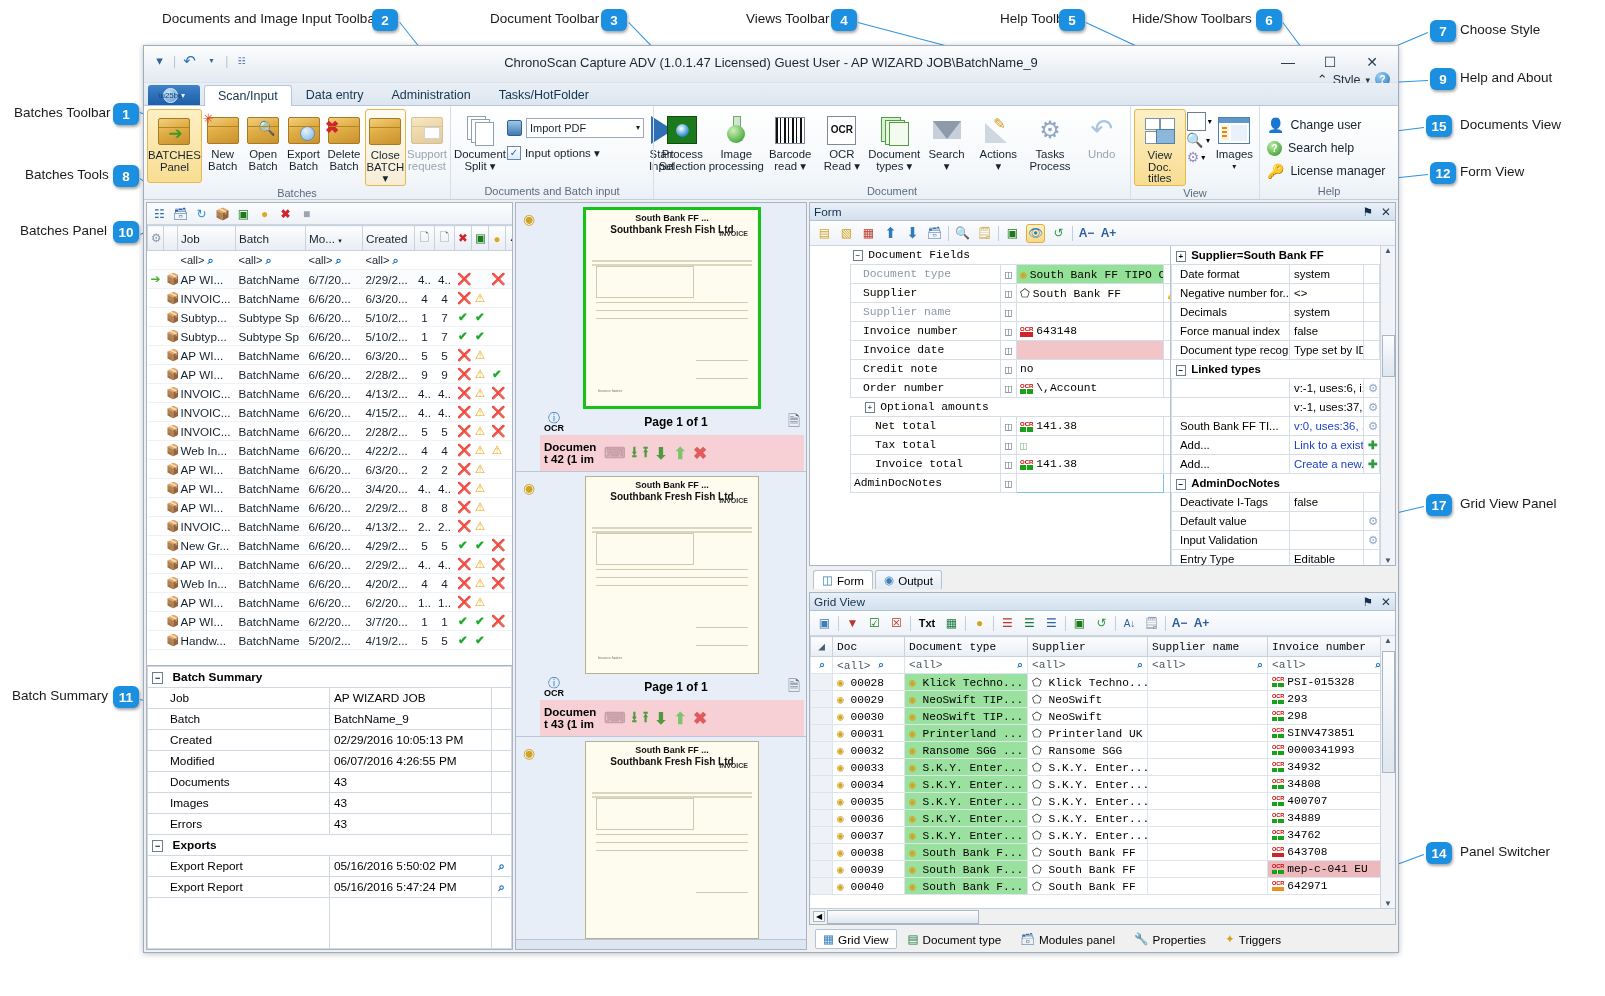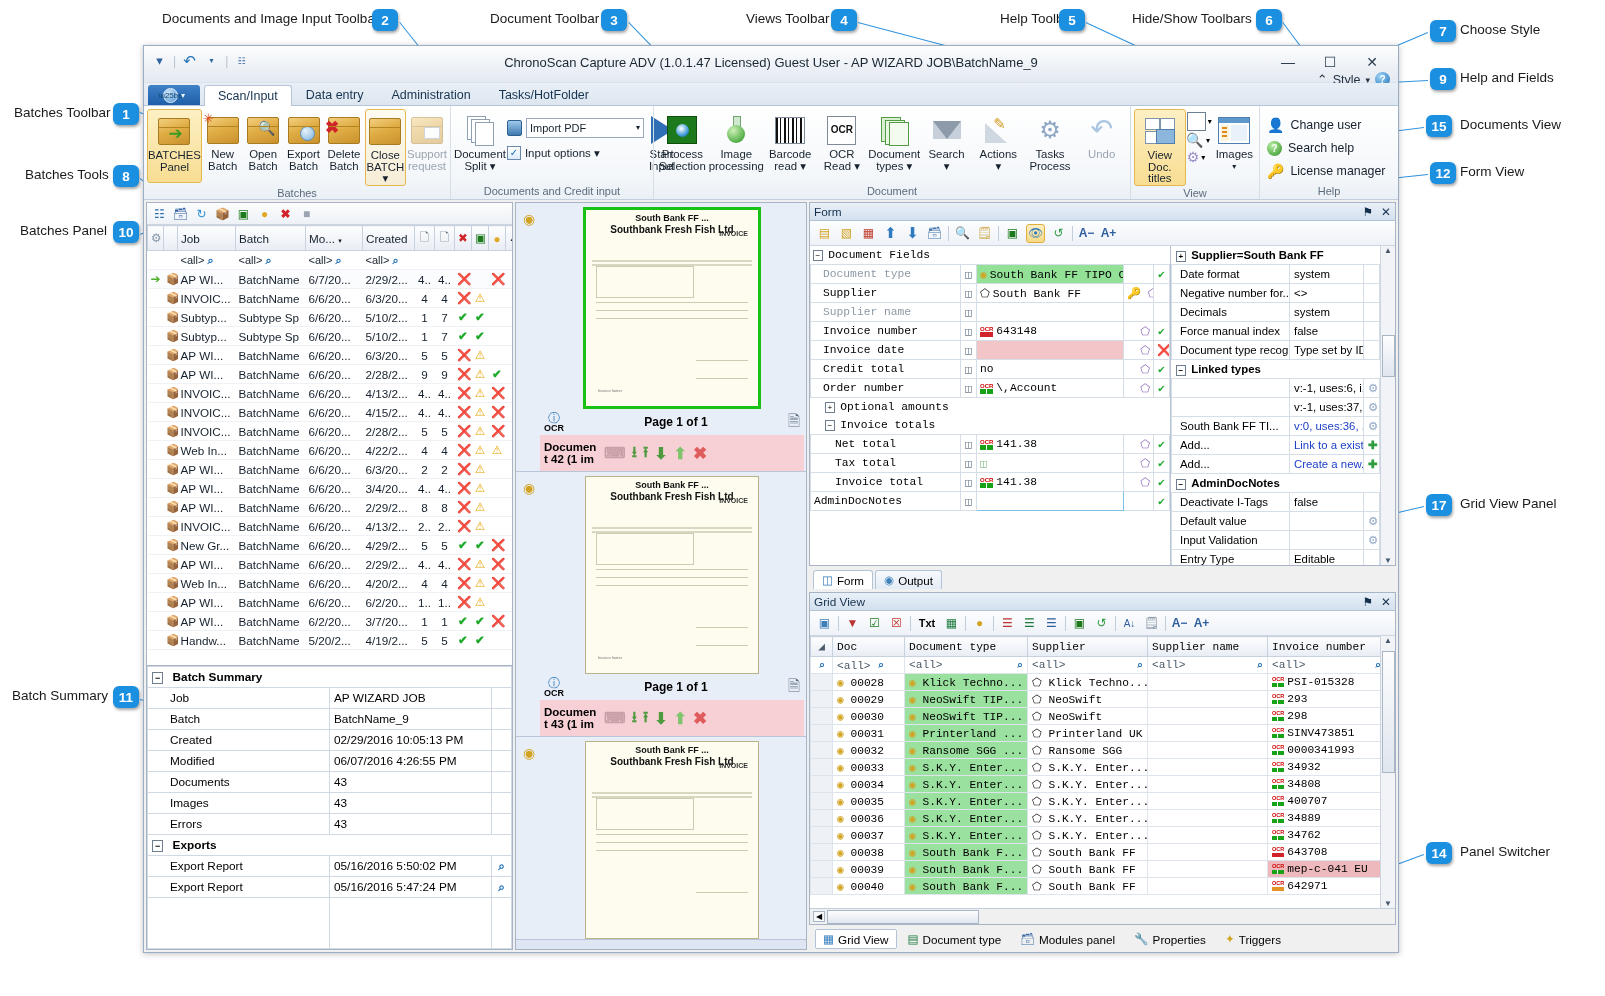--- a/index.html
+++ b/index.html
@@ -114,21 +114,21 @@
         display:flex;align-items:center;padding:0 4px;font-size:11.8px;color:#13304d;}
   .phdr .sp{flex:1;}
   .ptb{height:24px;background:linear-gradient(180deg,#fcfdfe,#eef2f8);border-bottom:1px solid #ccd6e2;
        display:flex;align-items:center;gap:5px;padding:0 6px;}
   .tbi{width:17px;height:17px;display:flex;align-items:center;justify-content:center;font-size:12px;}
   .tbi.hl{background:linear-gradient(180deg,#fdf0c4,#f7d985);border:1px solid #dfae3d;border-radius:3px;}
   .sep{width:1px;height:15px;background:#c3cedc;}
 
   .formarea{flex:1;display:flex;overflow:hidden;}
   .fieldtbl{width:360px;border-right:1px solid #b8c4d3;overflow:hidden;}
-  table.ff{border-collapse:collapse;width:100%;font-family:"Liberation Mono",monospace;font-size:11.3px;table-layout:fixed;}
+  table.ff{border-collapse:collapse;width:100%;font-family:"Liberation Mono",monospace;font-size:11.3px;table-layout:fixed;margin-left:40px;}
   table.ff td{border:1px solid #d5dde7;padding:1px 3px;height:16px;white-space:nowrap;overflow:hidden;}
   .fgrp{border:none !important;padding-left:2px !important;}
   .flabel{padding-left:12px !important;}
   .flabel2{padding-left:24px !important;}
   .gray{color:#8d99a6;}
   .valtbl{flex:1;overflow:hidden;}
   .greenrow{background:#93e197;}
   .pinkrow{background:#f2c6c9;}
 
   table.pp{border-collapse:collapse;width:100%;font-size:11.4px;table-layout:fixed;}
@@ -194,21 +194,21 @@
       <span class="lbl">Hide/Show Toolbars</span>
     </div>
     <div class="badge" style="position: absolute; left: 1256px; top: 9px;">6</div>
     <div class="leader" style="left: 1283px; top: 22px; width: 78.6003px; transform: rotate(53.2759deg);"></div>
     <div class="callout" style="left: 1460px; top: 22px;">
       <span class="lbl">Choose Style</span>
     </div>
     <div class="badge" style="position: absolute; left: 1430px; top: 20px;">7</div>
     <div class="leader" style="left: 1428px; top: 33px; width: 73.9256px; transform: rotate(156.903deg);"></div>
     <div class="callout" style="left: 1460px; top: 70px;">
-      <span class="lbl">Help and Fields</span>
+      <span class="lbl">Help and About</span>
     </div>
     <div class="badge" style="position: absolute; left: 1430px; top: 68px;">9</div>
     <div class="leader" style="left: 1428px; top: 81px; width: 38.0526px; transform: rotate(176.987deg);"></div>
     <div class="callout" style="left: 1460px; top: 117px;">
       <span class="lbl">Documents View</span>
     </div>
     <div class="badge" style="position: absolute; left: 1426px; top: 115px;">15</div>
     <div class="leader" style="left: 1424px; top: 128px; width: 675.245px; transform: rotate(172.854deg);"></div>
     <div class="callout" style="left: 1460px; top: 164px;">
       <span class="lbl">Form View</span>
@@ -374,21 +374,21 @@
           </div>
         </div>
         <div class="rbtn" style="width:58px;margin-left:4px">
           <span class="ico">
             <span style="width:0;height:0;border-left:22px solid #2f6fb5;border-top:14px solid transparent;border-bottom:14px solid transparent"></span>
           </span>
           <span>Start</span>
           <span>Input</span>
         </div>
       </div>
-      <div class="rglabel">Documents and Credit input</div>
+      <div class="rglabel">Documents and Batch input</div>
     </div>
 
     <div class="rgroup" style="width:470px">
       <div class="rgbody">
         <div class="rbtn">
           <span class="ico">
             <span style="width:28px;height:26px;background:#1c7a1c;border:1px solid #0e4f0e;display:flex;align-items:center;justify-content:center">
               <span style="width:13px;height:13px;border-radius:50%;background:radial-gradient(circle at 40% 35%,#fff,#3d9ad6 60%,#15496f);"></span>
               </span>
           </span>
@@ -1134,38 +1134,35 @@
                     <td style="text-align:center"><span class="okck">✔</span></td>
                   </tr>
                   <tr>
                     <td class="flabel">Invoice date</td>
                     <td style="text-align:center;color:#6f7e8e">◫</td>
                     <td class="pinkrow"></td>
                     <td style="text-align:right"><span style="color:#8a63b8">⬠</span></td>
                     <td style="text-align:center"><span class="errx">❌</span></td>
                   </tr>
                   <tr>
-                    <td class="flabel">Credit total</td>
+                    <td class="flabel">Credit note</td>
                     <td style="text-align:center;color:#6f7e8e">◫</td>
                     <td class="">no</td>
                     <td style="text-align:right"><span style="color:#8a63b8">⬠</span></td>
                     <td style="text-align:center"><span class="okck">✔</span></td>
                   </tr>
                   <tr>
                     <td class="flabel">Order number</td>
                     <td style="text-align:center;color:#6f7e8e">◫</td>
                     <td class=""><span style="display:inline-block;vertical-align:middle;margin-right:3px"><span style="display:block;font-size:6px;font-weight:bold;color:#c00;line-height:6px;font-family:'Liberation Sans',sans-serif">OCR</span><span style="display:block;width:13px;height:5px;background:linear-gradient(90deg,#18a218 0 6px,#fff 6px 7px,#18a218 7px)"></span></span>\,Account</td>
                     <td style="text-align:right"><span style="color:#8a63b8">⬠</span></td>
                     <td style="text-align:center"><span class="okck">✔</span></td>
                   </tr>
                   <tr>
                     <td class="fgrp" colspan="5" style="padding-left:14px !important"><span style="border:1px solid #6f7e8e;padding:0 2px;font-size:8px;margin-right:5px">+</span>Optional amounts</td>
-                  </tr>
-                  <tr>
-                    <td class="fgrp" colspan="5" style="padding-left:14px !important"><span style="border:1px solid #6f7e8e;padding:0 2px;font-size:8px;margin-right:5px">−</span>Invoice totals</td>
                   </tr>
                   <tr>
                     <td class="flabel2">Net total</td>
                     <td style="text-align:center;color:#6f7e8e">◫</td>
                     <td class=""><span style="display:inline-block;vertical-align:middle;margin-right:3px"><span style="display:block;font-size:6px;font-weight:bold;color:#c00;line-height:6px;font-family:'Liberation Sans',sans-serif">OCR</span><span style="display:block;width:13px;height:5px;background:linear-gradient(90deg,#18a218 0 6px,#fff 6px 7px,#18a218 7px)"></span></span>141.38</td>
                     <td style="text-align:right"><span style="color:#8a63b8">⬠</span></td>
                     <td style="text-align:center"><span class="okck">✔</span></td>
                   </tr>
                   <tr>
                     <td class="flabel2">Tax total</td>

